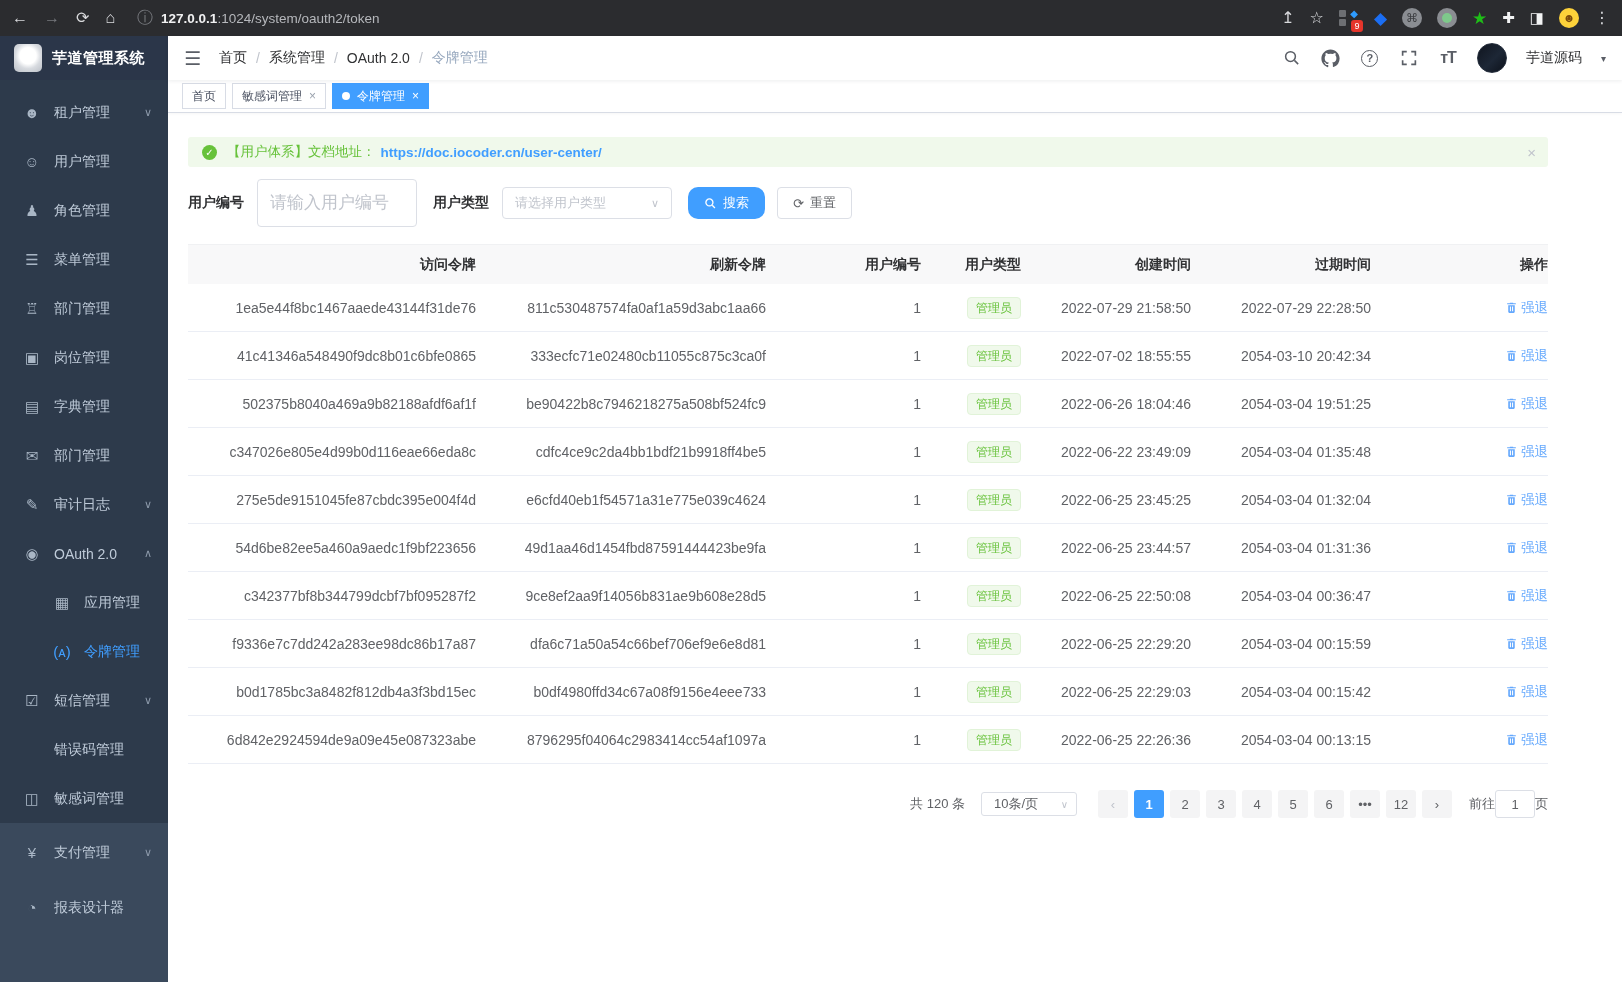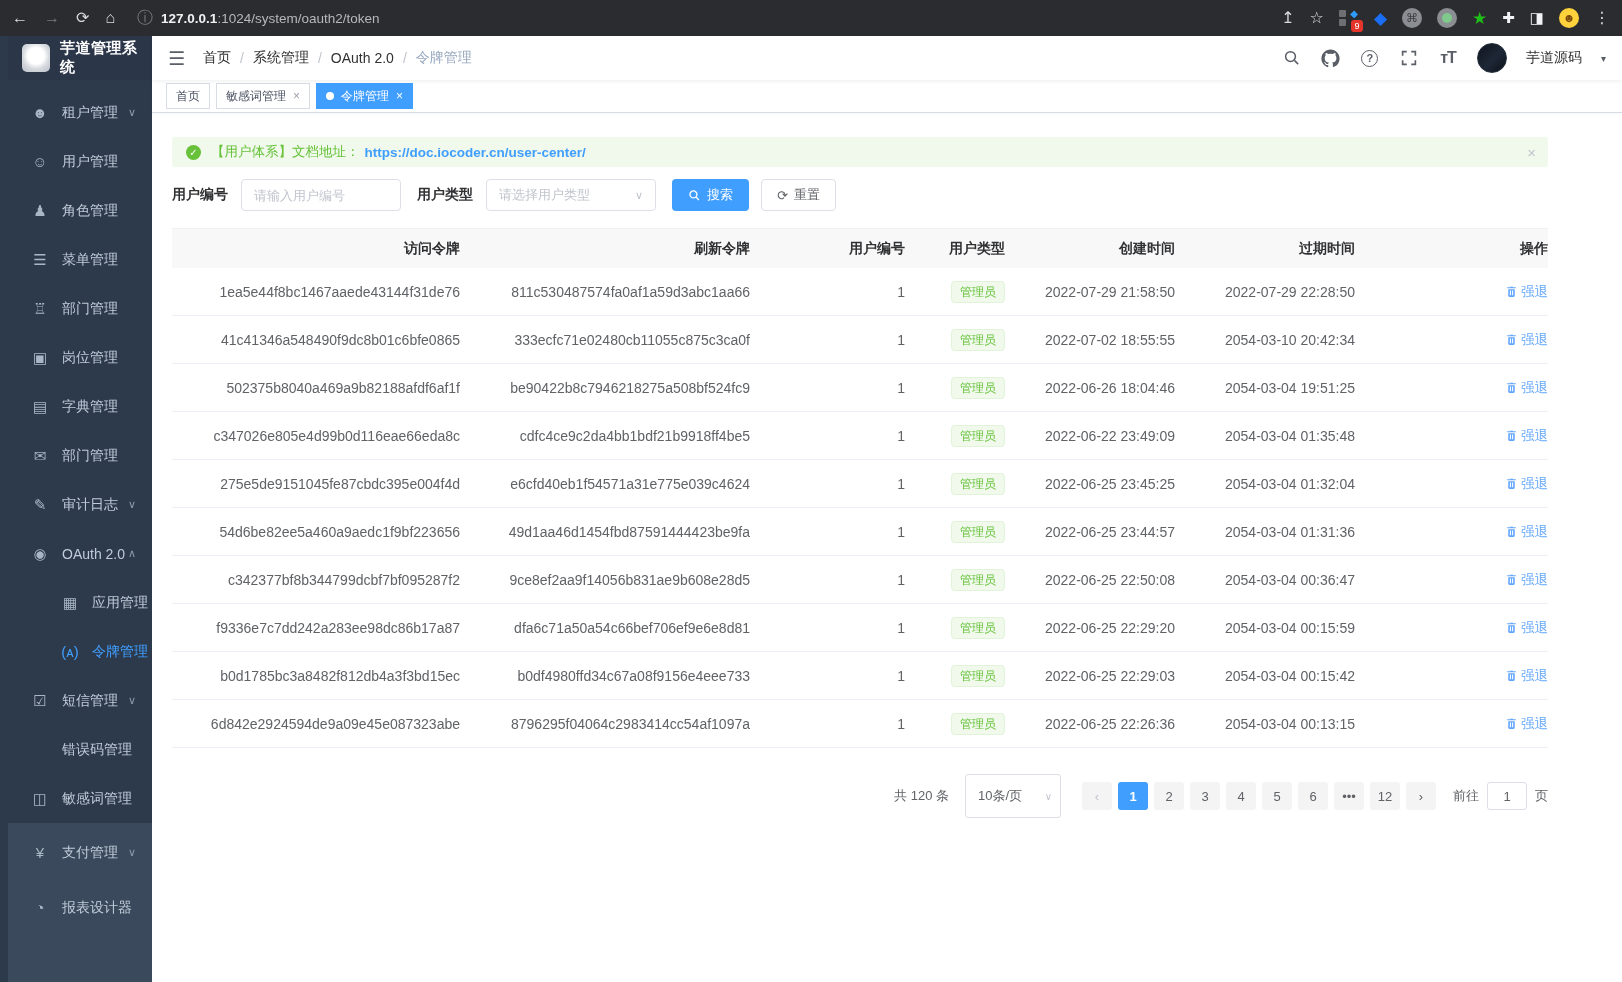--- a/index.html
+++ b/index.html
@@ -25,21 +25,21 @@
   .circ-rec .in { width:10px; height:10px; border-radius:50%; background:#7ec98b; }
   .star-green { color:#1fbe18; font-size:17px; }
   .puz { color:#f2f3f4; font-size:15px; }
   .panel { color:#f2f3f4; font-size:15px; }
   .emoji-face { width:20px; height:20px; border-radius:50%; background:#fdd23a; color:#7a4a0c; font-size:12px; display:flex; align-items:center; justify-content:center; }
 
   
   .app { display:flex; height:946px; }
 
   
-  .sidebar { width:152px; background:#2d3a4b; display:flex; flex-direction:column; flex-shrink:0;padding-left:8px; }
+  .sidebar { width:168px; background:#2d3a4b; display:flex; flex-direction:column; flex-shrink:0; }
   .logo-row { height:44px; background:#2b3649; display:flex; align-items:center; gap:10px; padding-left:14px; flex-shrink:0; }
   .logo-img { width:28px; height:28px; border-radius:5px; background:radial-gradient(circle at 50% 42%, #ffffff 0 38%, #d8dbe0 60%, #b9bec6 100%); flex-shrink:0; }
   .app-title { color:#ffffff; font-size:15px; font-weight:700; letter-spacing:.5px; }
   .menu { flex:1; display:flex; flex-direction:column; padding-top:8px; }
   .menu-item { height:49px; display:flex; align-items:center; padding-left:20px; font-size:14px; color:#bfcbd9; cursor:pointer; position:relative; }
   .menu-item .glyph { width:24px; margin-right:10px; text-align:center; font-size:15px; color:#a9b6c5; flex-shrink:0; }
   .menu-item.child { padding-left:50px; }
   .menu-item.active, .menu-item.active .glyph { color:#409eff; }
   .menu-item .arrow { position:absolute; right:16px; font-size:11px; color:#8d9aab; }
   .menu-alt { background:#3a495c; flex:1; padding-top:2px; }
@@ -72,44 +72,44 @@
 
   .content { padding:24px 74px 0 20px; }
 
   .alert { height:30px; background:#f0f9eb; border-radius:3px; display:flex; align-items:center; padding:0 14px; font-size:13.5px; color:#67c23a; position:relative; }
   .alert .check { width:15px; height:15px; border-radius:50%; background:#67c23a; color:#fff; font-size:10px; display:flex; align-items:center; justify-content:center; margin-right:10px; flex-shrink:0; }
   .alert .link { color:#409eff; margin-left:5px; text-decoration:none; cursor:pointer;font-weight:bold; }
   .alert .close { position:absolute; right:12px; color:#c0c4cc; font-size:15px; cursor:pointer; }
 
   .filter-row { display:flex; align-items:center; margin:12px 0 17px; font-size:14px; }
   .f-label { font-weight:700; color:#303133; margin-right:13px; white-space:nowrap; }
-  .f-input { width:160px; height:32px; border:1px solid #dcdfe6; border-radius:4px; padding:0 12px; font-size:13px; color:#606266; outline:none; font-family:inherit; }
+  .f-input { width:160px; height:48px; border:1px solid #dcdfe6; border-radius:4px; padding:0 12px; font-size:17px; color:#606266; outline:none; font-family:inherit; }
   .f-input::placeholder { color:#c0c4cc; }
   .f-select { width:170px; height:32px; border:1px solid #dcdfe6; border-radius:4px; padding:0 12px; font-size:13px; color:#c0c4cc; display:flex; align-items:center; justify-content:space-between; margin-left:0; cursor:pointer; background:#fff; }
   .f-select .sel-arrow { color:#c0c4cc; font-size:11px; }
   .gap { width:16px; flex-shrink:0; }
   .btn { height:32px; padding:0 15px; border-radius:4px; font-size:13px; display:flex; align-items:center; gap:6px; cursor:pointer; border:1px solid transparent; font-family:inherit; }
-  .btn-search { background:#409eff; color:#fff; margin-left:16px; }
+  .btn-search { background:#409eff; color:#fff; margin-left:16px;border-radius:10px; }
   .btn-reset { background:#fff; color:#606266; border-color:#dcdfe6; margin-left:12px; }
 
   .table { margin-top:16px; font-size:14px; }
   .t-header, .t-row { display:grid; grid-template-columns:288px 290px 155px 100px 170px 180px 1fr; align-items:center; text-align:right; }
   .t-header { height:40px; background:#f8f8f9; color:#303133; font-weight:700; border-top:1px solid #f0f1f3; }
   .t-row { height:48px; border-bottom:1px solid #ebeef5; color:#606266; }
   .badge { display:inline-block; padding:2px 8px; background:#f0f9eb; border:1px solid #e1f3d8; color:#67c23a; border-radius:4px; font-size:12px; line-height:16px; }
   .action-link { color:#64a8fd; display:inline-flex; align-items:center; gap:3px; cursor:pointer; font-size:13.5px; }
 
   .pagination { display:flex; justify-content:flex-end; align-items:center; margin-top:26px; font-size:13px; color:#606266; }
   .pg-total { margin-right:16px; }
-  .pg-size { width:96px; height:44px; border:1px solid #dcdfe6; border-radius:3px; display:flex; align-items:center; justify-content:space-between; padding:0 8px 0 12px; color:#606266; cursor:pointer; margin-right:18px; background:#fff; }
+  .pg-size { width:96px; height:24px; border:1px solid #dcdfe6; border-radius:3px; display:flex; align-items:center; justify-content:space-between; padding:0 8px 0 12px; color:#606266; cursor:pointer; margin-right:18px; background:#fff; }
   .pg-size .sel-arrow { color:#c0c4cc; font-size:10px; }
   .pg-btn { min-width:30px; height:28px; background:#f4f4f5; border-radius:3px; display:flex; align-items:center; justify-content:center; color:#606266; margin:0 3px; cursor:pointer; padding:0 4px; font-size:13px; }
   .pg-btn.disabled { color:#c0c4cc; cursor:default; }
   .pg-btn.active { background:#409eff; color:#fff; font-weight:700; }
-  .pg-jump { display:flex; align-items:center; gap:8px; margin-left:14px; }
+  .pg-jump { display:flex; align-items:center; margin-left:14px; }
   .pg-input { width:40px; height:28px; border:1px solid #dcdfe6; border-radius:3px; text-align:center; font-size:13px; color:#606266; outline:none; font-family:inherit; }
 </style>
 </head>
 <body>
 
 <div class="browser-bar">
   <span class="b-ico">←</span>
   <span class="b-ico dim">→</span>
   <span class="b-ico">⟳</span>
   <span class="b-ico">⌂</span>

